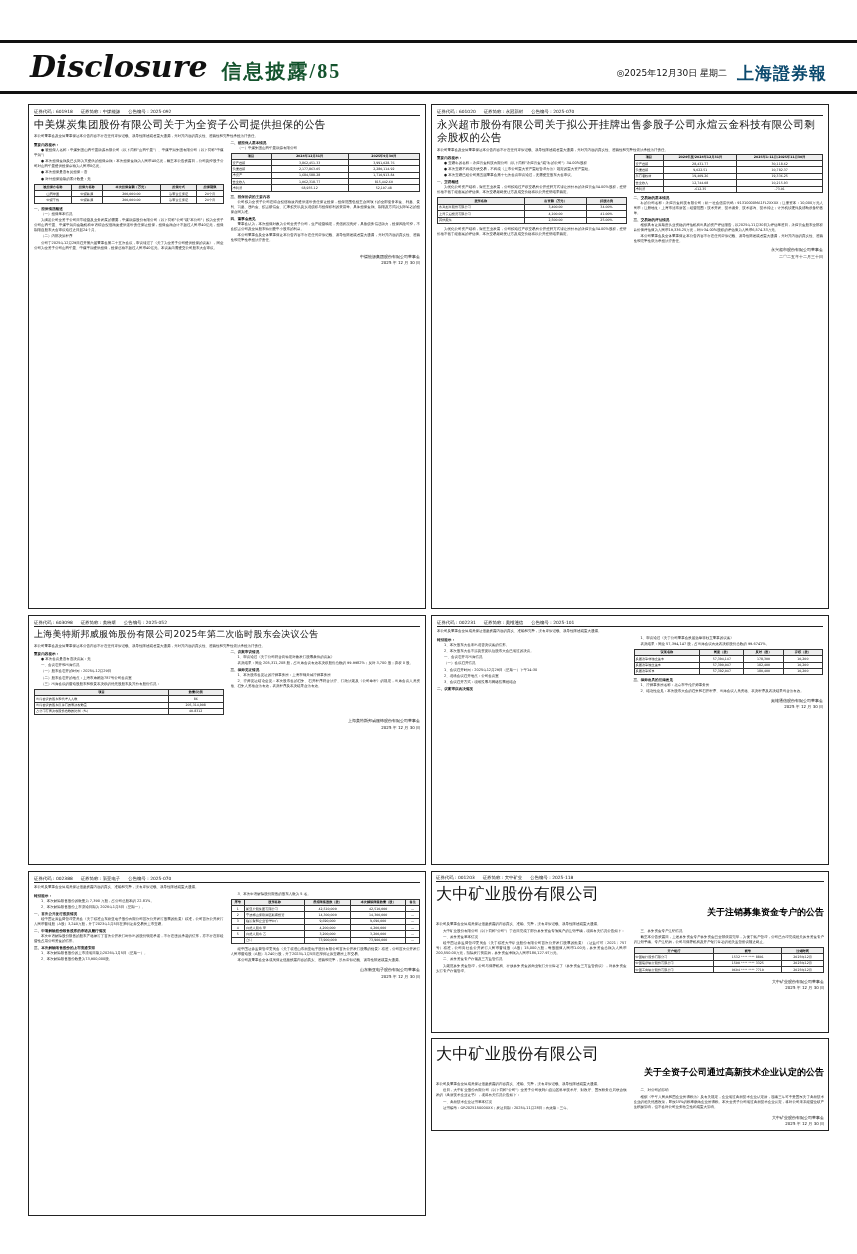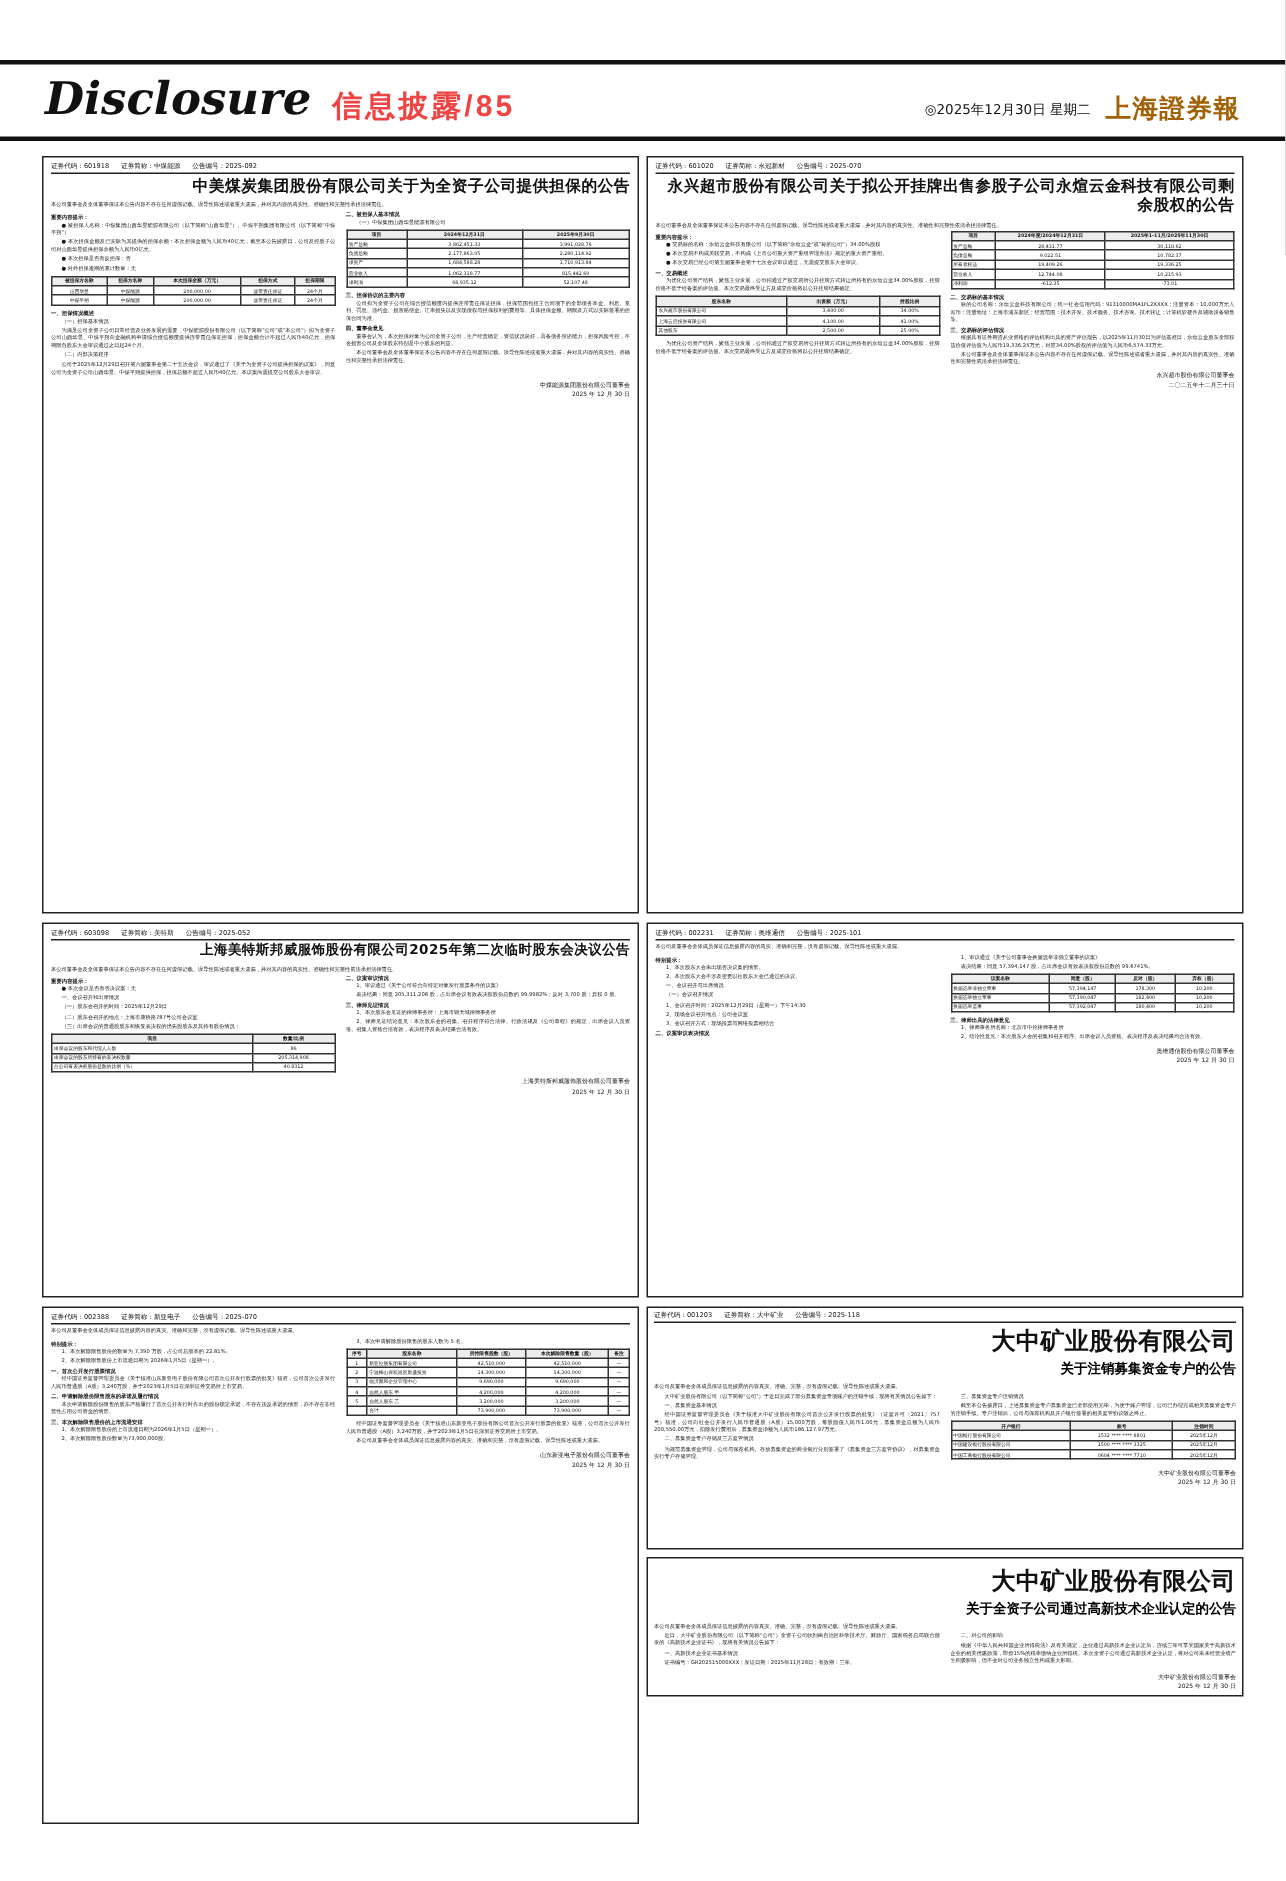--- a/index.html
+++ b/index.html
@@ -13,46 +13,46 @@
     position:absolute;left:0;top:40px;width:857px;height:48px;
     border-top:3px solid #111;border-bottom:3px solid #111;
     display:flex;align-items:center;
   }
   .masthead-inner{display:flex;align-items:flex-end;width:100%;padding:0 30px;box-sizing:border-box;}
   .disclosure-fallback{
     font-family:"DejaVu Serif","Liberation Serif",serif;
     font-size:30px;font-weight:bold;font-style:italic;color:#111;line-height:1;
   }
   .masthead-cn{
-    font-family:Liberation Sans, sans-serif;
-    font-size:20px;font-weight:bold;color:#ef4444;margin-left:14px;letter-spacing:2px;line-height:1.1;
+    font-family:Liberation Serif, serif;
+    font-size:20px;font-weight:bold;color:#14532d;margin-left:14px;letter-spacing:2px;line-height:1.1;
   }
   .masthead-right{margin-left:auto;display:flex;align-items:flex-end;gap:10px;}
   .masthead-date{font-size:9px;color:#111;padding-bottom:2px;}
   .masthead-paper{
     font-family:"DejaVu Serif","Liberation Serif",serif;
-    font-size:17px;font-weight:bold;color:#a16207;letter-spacing:1px;line-height:1;text-align:center;
+    font-size:17px;font-weight:bold;color:#0c4a6e;letter-spacing:1px;line-height:1;text-align:center;
   }
   
   .grid{
     position:absolute;left:28px;top:104px;width:801px;height:1120px;
     display:grid;grid-template-columns:398px 398px;grid-template-rows:505px 250px 345px;
     column-gap:5px;row-gap:6px;
   }
   .cell{position:relative;}
   .art{
     border:1px solid #222;background:#fff;box-sizing:border-box;
     padding:4px 5px;overflow:hidden;position:relative;height:100%;
   }
   .art.narrow{padding:3px 4px;}
   .hdr-line{display:flex;gap:8px;font-size:4.4px;color:#111;margin-bottom:1px;line-height:1.2;}
   .hdr-line span{white-space:nowrap;}
   .rule{border-top:1px solid #222;margin:1px 0 2px 0;}
   .title{
-    text-align:right;font-weight:bold;color:#111;line-height:1.25;
+    text-align:left;font-weight:normal;color:#111;line-height:1.25;
     font-size:10.5px;margin:2px 0 3px 0;letter-spacing:.3px;
   }
   .title.sm{font-size:9px;}
   .title.lg{font-size:16px;}
   .subtitle{text-align:right;font-weight:bold;font-size:9px;margin:-1px 0 3px 0;}
   .cols2{column-count:2;column-gap:7px;column-rule:0;}
   .p{
     font-size:3.5px;line-height:1.45;color:#1a1a1a;text-align:justify;
     margin:0 0 1.2px 0;text-indent:2em;
     overflow:hidden;

